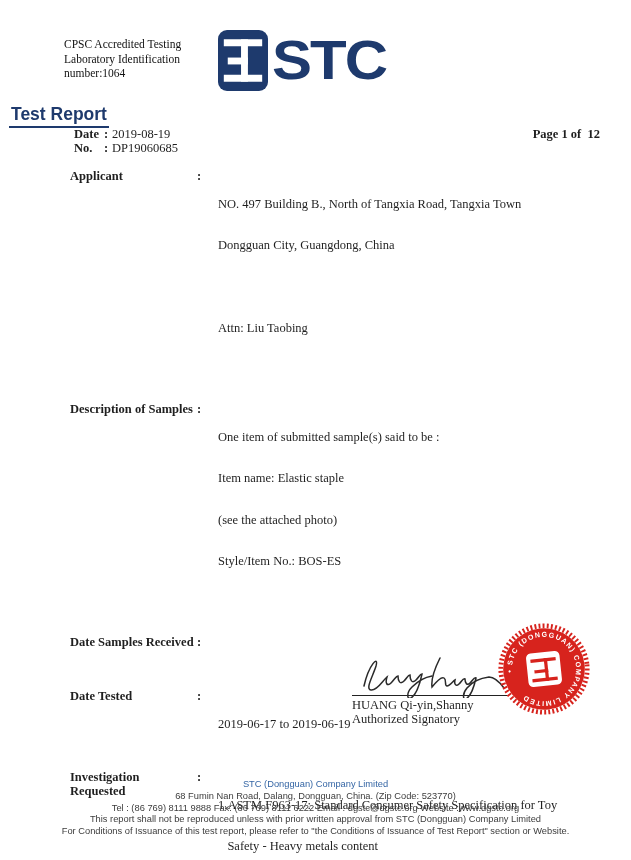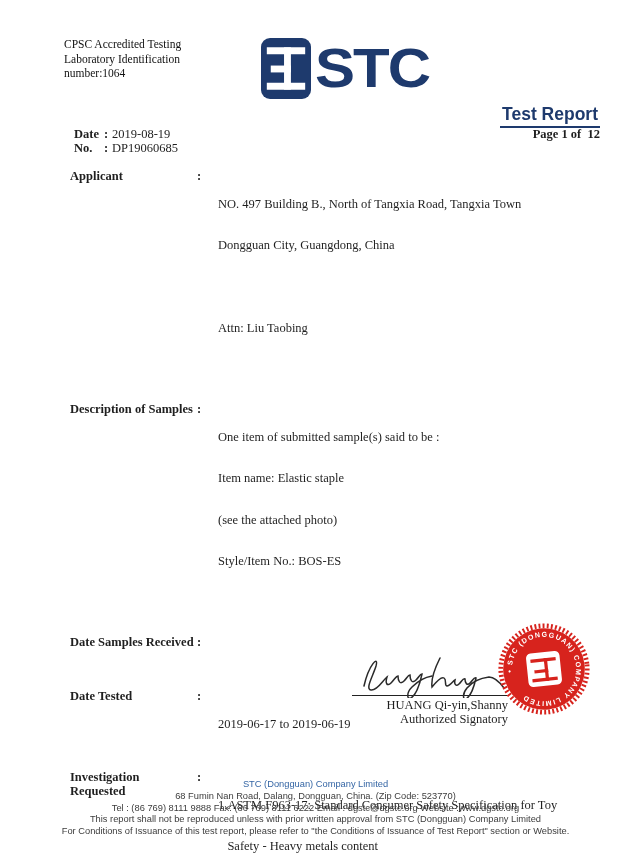--- a/index.html
+++ b/index.html
@@ -1,42 +1,42 @@
 <!DOCTYPE html>
 <html><head>
 <meta charset="utf-8">
 <style>
   html,body{margin:0;padding:0;background:#e8e8e8;}
   .page{position:relative;width:631px;height:860px;background:#ffffff;overflow:hidden;
         font-family:"Liberation Serif",serif;color:#1f1f1f;}
   
   .accred{position:absolute;left:64px;top:37px;font-size:11.5px;line-height:14.5px;color:#111;}
-  .logo{position:absolute;left:218px;top:38px;display:flex;align-items:center;margin-left:43px;}
+  .logo{position:absolute;left:218px;top:30px;display:flex;align-items:center;}
   .logo-square{width:50px;height:61px;background:#1e3a6d;border-radius:9px;display:flex;
                align-items:center;justify-content:center;}
   .logo-text{font-family:"Liberation Sans",sans-serif;font-weight:900;font-size:60px;
              color:#1e3a6d;letter-spacing:-2px;line-height:58px;margin-left:4px;transform:scaleY(.92);}
-  .title-wrap{position:absolute;left:0;top:104px;width:600px;text-align:right;}
+  .title-wrap{position:absolute;left:0;top:104px;width:600px;text-align:left;padding-left:9px;}
   .title{display:inline-block;font-family:"Liberation Sans",sans-serif;font-weight:bold;
          font-size:17.5px;color:#1e3a6d;border-bottom:2.5px solid #1e3a6d;padding:0 2px 1px 2px;}
   .meta{position:absolute;left:74px;top:127px;font-size:12.5px;line-height:14px;}
   .meta-row{display:flex;}
   .meta-label{width:30px;font-weight:bold;}
   .meta-colon{width:8px;font-weight:bold;}
   .page-no{position:absolute;right:31px;top:127px;font-size:12.5px;font-weight:bold;white-space:pre;}
   
   .doc{position:absolute;left:70px;top:170px;width:533px;font-size:12.5px;line-height:13.8px;}
   .frow{display:flex;}
   .flabel{width:127px;font-weight:bold;flex:none;}
   .fcolon{width:21px;font-weight:bold;flex:none;}
   .fvalue{flex:1;white-space:pre-wrap;}
   .vline{min-height:13.8px;}
   .mb16{margin-bottom:16px;} .mb12{margin-bottom:12px;margin-top:40px;} .mb8{margin-bottom:8px;}
   
-  .sig{position:absolute;left:352px;top:652px;width:156px;text-align:right;}
+  .sig{position:absolute;left:352px;top:652px;width:156px;text-align:left;}
   .sig svg{display:block;margin-left:6px;}
   .sig-line{border-top:1.8px solid #222;margin-top:-3px;}
   .sig-name{font-size:12.5px;line-height:14px;margin-top:2px;}
   .sig-title{font-size:12.5px;line-height:14px;}
   
   .stamp{position:absolute;left:496px;top:621px;width:96px;height:96px;transform:rotate(-6deg);}
   
   .footer{position:absolute;left:0;top:779px;width:631px;text-align:center;
           font-family:"Liberation Sans",sans-serif;font-size:9.3px;line-height:11.8px;color:#3c3c3c;}
   .footer-company{color:#3465a4;}

